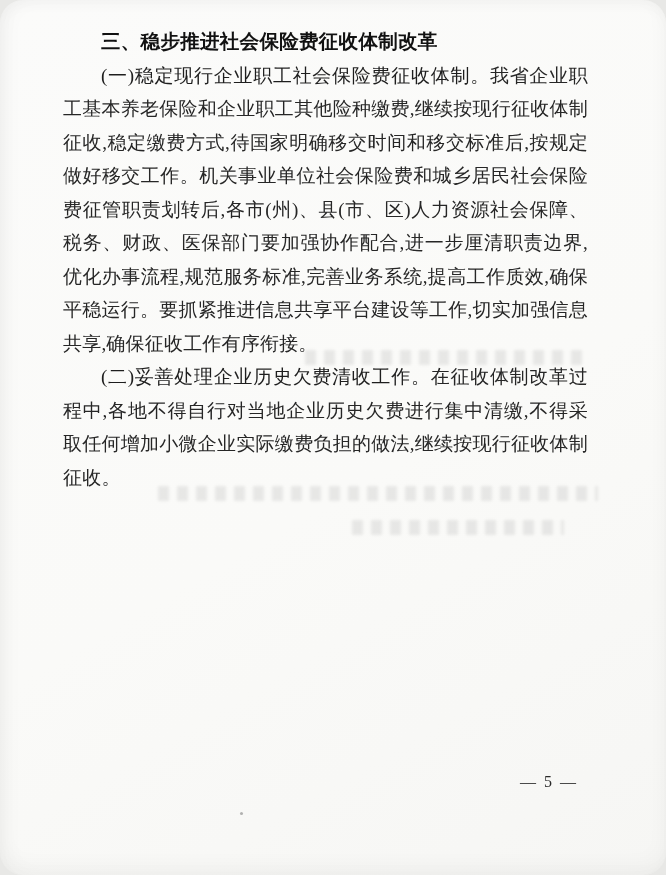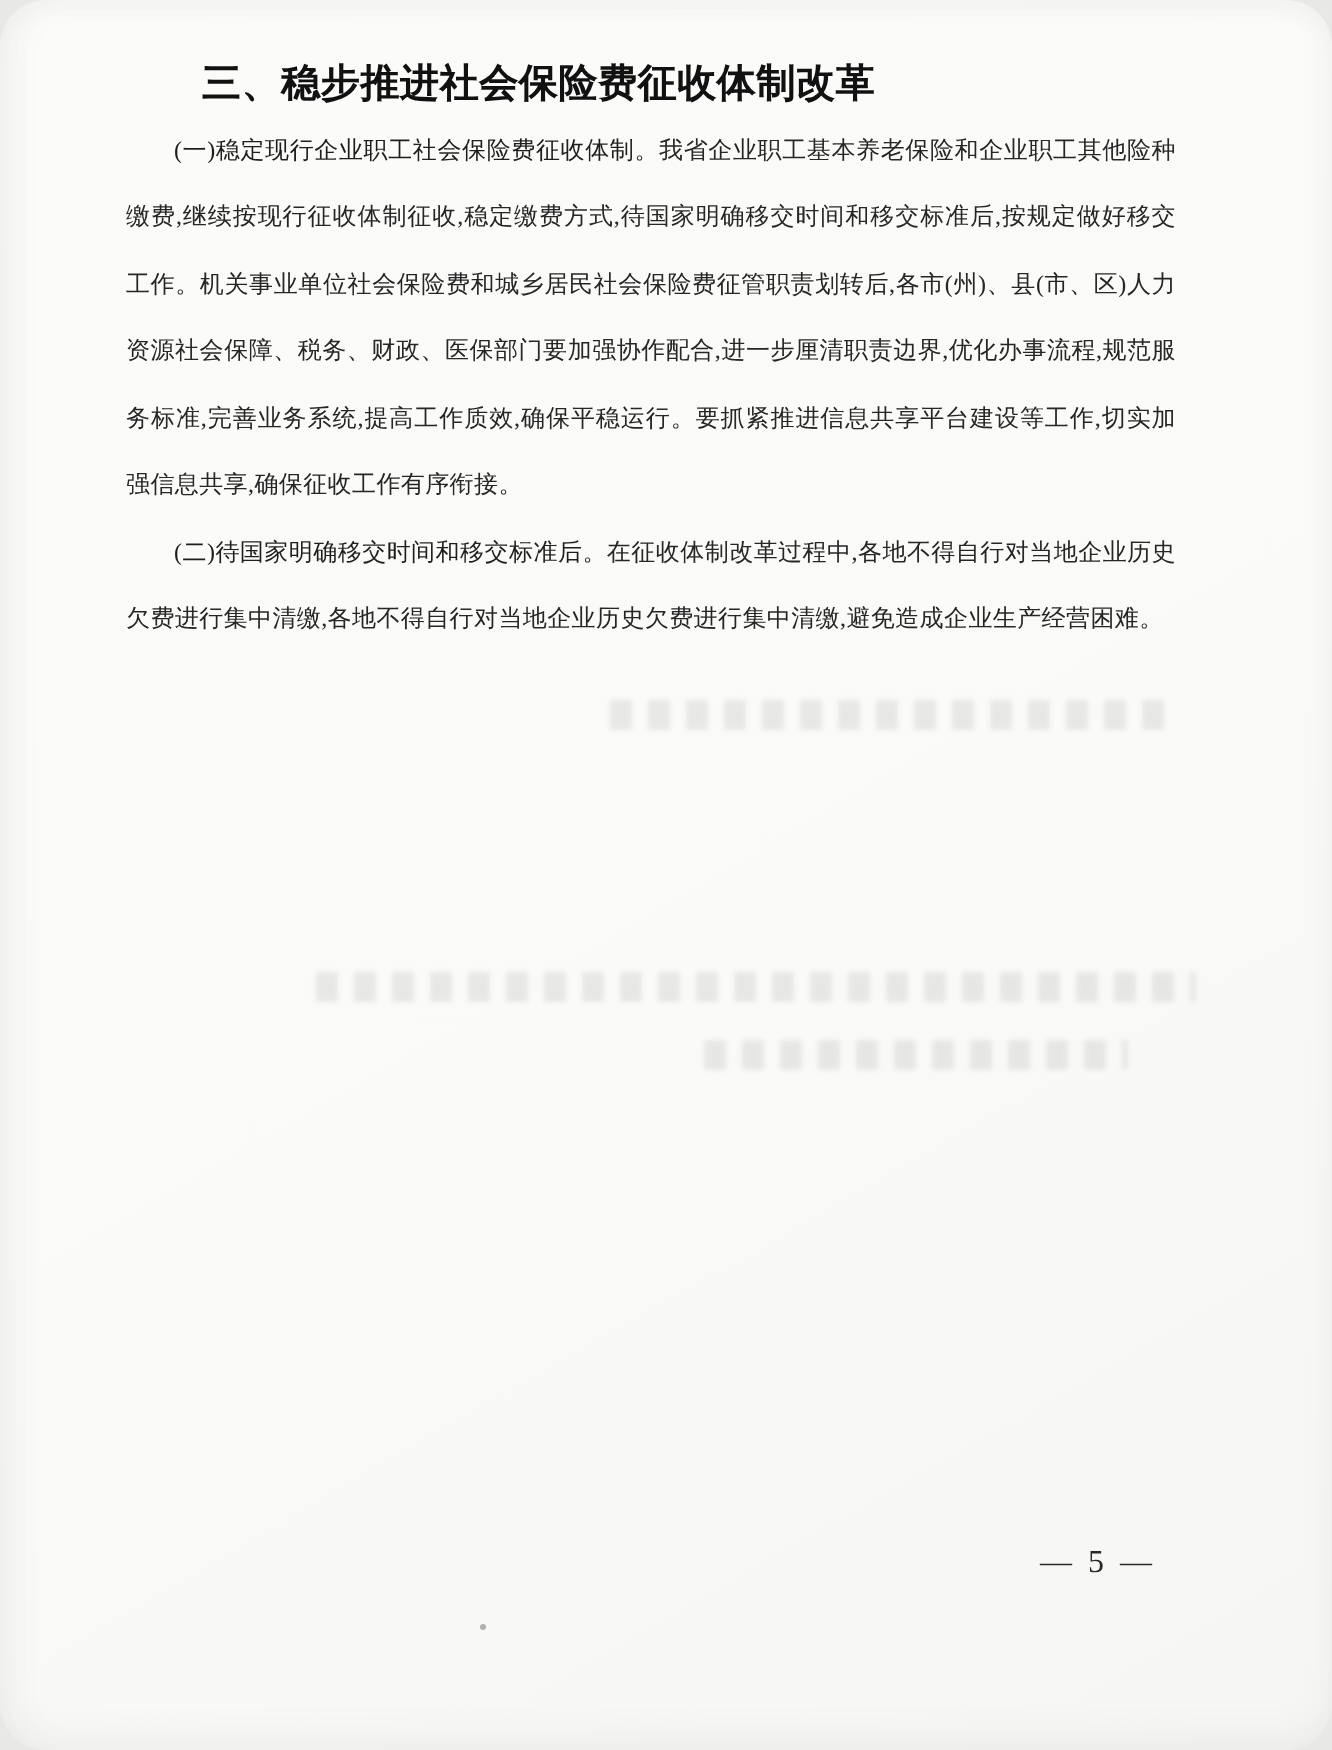--- a/index.html
+++ b/index.html
@@ -20,21 +20,21 @@
     border-radius: 23px;
   }
   .doc-body {
     position: absolute;
     left: 63px;
     top: 25px;
     width: 525px;
   }
   .para {
     margin: 0;
-    font-size: 12px;
+    font-size: 19px;
     line-height: 33.5px;
     text-align: justify;
     text-justify: inter-character;
     text-indent: 2em;
     letter-spacing: 0.2px;
     color: #262626;
   }
   .para .lead {
     color: #1e1e1e;
   }
@@ -81,21 +81,21 @@
     background: rgba(90,90,90,0.45);
   }
 </style>
 </head>
 <body>
 
 <div class="page">
   <div class="doc-body">
       <div class="heading">三、稳步推进社会保险费征收体制改革</div>
       <p class="para"><span class="lead">(一)稳定现行企业职工社会保险费征收体制。</span><span>我省企业职工基本养老保险和企业职工其他险种缴费,继续按现行征收体制征收,稳定缴费方式,待国家明确移交时间和移交标准后,按规定做好移交工作。机关事业单位社会保险费和城乡居民社会保险费征管职责划转后,各市(州)、县(市、区)人力资源社会保障、税务、财政、医保部门要加强协作配合,进一步厘清职责边界,优化办事流程,规范服务标准,完善业务系统,提高工作质效,确保平稳运行。要抓紧推进信息共享平台建设等工作,切实加强信息共享,确保征收工作有序衔接。</span></p>
-      <p class="para"><span class="lead">(二)待国家明确移交时间和移交标准后。</span><span>在征收体制改革过程中,各地不得自行对当地企业历史欠费进行集中清缴,各地不得自行对当地企业历史欠费进行集中清缴,避免造成企业生产经营困难。</span></p>
+      <p class="para"><span class="lead">(二)妥善处理企业历史欠费清收工作。</span><span>在征收体制改革过程中,各地不得自行对当地企业历史欠费进行集中清缴,不得采取任何增加小微企业实际缴费负担的做法,继续按现行征收体制征收。</span></p>
     </div>
 
   <div class="ghost ghost-1"></div>
   <div class="ghost ghost-2"></div>
   <div class="ghost ghost-3"></div>
   <div class="speck"></div>
 
   <div class="page-number">— 5 —</div>
 </div>
 

